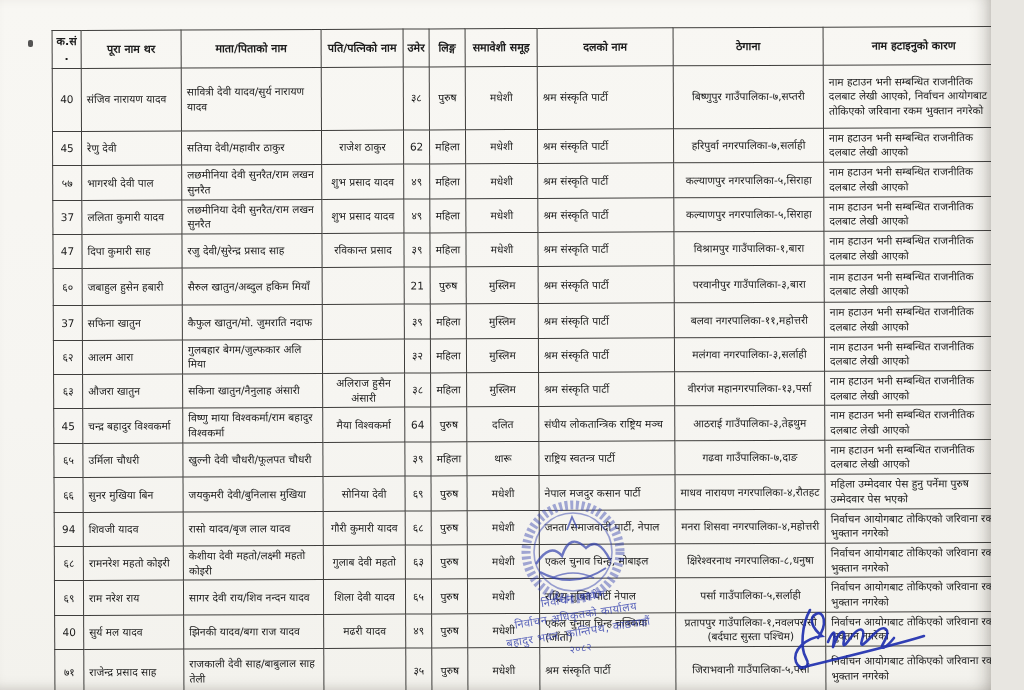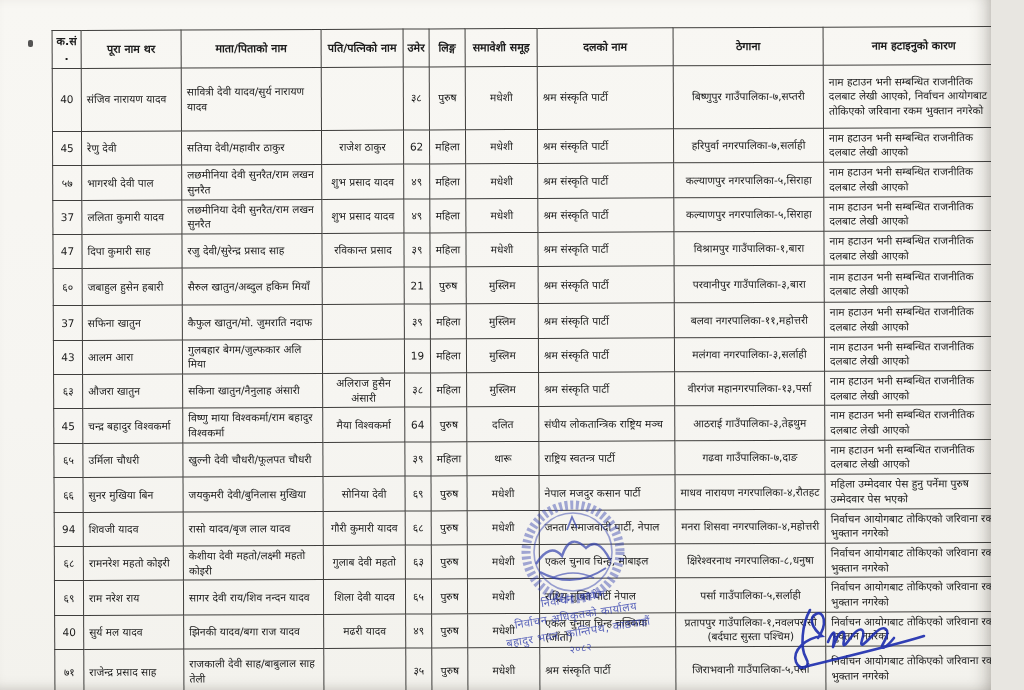--- a/index.html
+++ b/index.html
@@ -165,25 +165,25 @@
             <td class="l">कैफुल खातुन/मो. जुमराति नदाफ</td>
             <td class="c"></td>
             <td class="c">३९</td>
             <td class="c">महिला</td>
             <td class="c">मुस्लिम</td>
             <td class="l">श्रम संस्कृति पार्टी</td>
             <td class="c">बलवा नगरपालिका-११,महोत्तरी</td>
             <td class="l">नाम हटाउन भनी सम्बन्धित राजनीतिक दलबाट लेखी आएको</td>
           </tr>
           <tr style="height: 28px;">
-            <td class="c">43</td>
+            <td class="c">६२</td>
             <td class="l">आलम आरा</td>
             <td class="l">गुलबहार बेगम/जुल्फकार अलि मिया</td>
             <td class="c"></td>
-            <td class="c">19</td>
+            <td class="c">३२</td>
             <td class="c">महिला</td>
             <td class="c">मुस्लिम</td>
             <td class="l">श्रम संस्कृति पार्टी</td>
             <td class="c">मलंगवा नगरपालिका-३,सर्लाही</td>
             <td class="l">नाम हटाउन भनी सम्बन्धित राजनीतिक दलबाट लेखी आएको</td>
           </tr>
           <tr style="height: 28px;">
             <td class="c">६३</td>
             <td class="l">औजरा खातुन</td>
             <td class="l">सकिना खातुन/नैनुलाह अंसारी</td>

